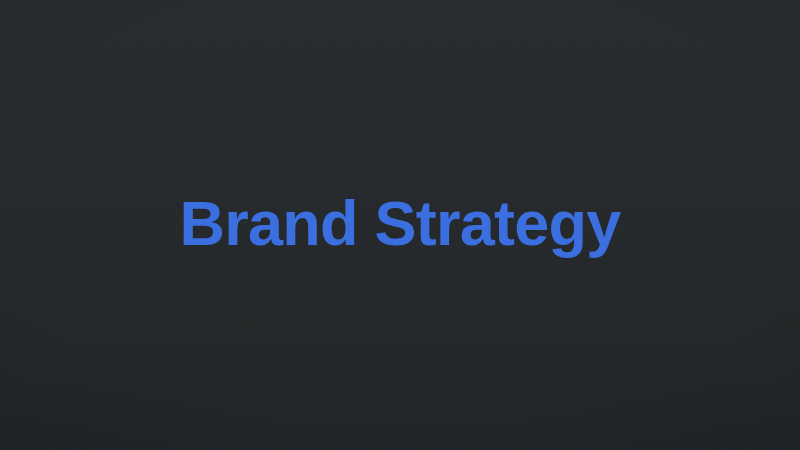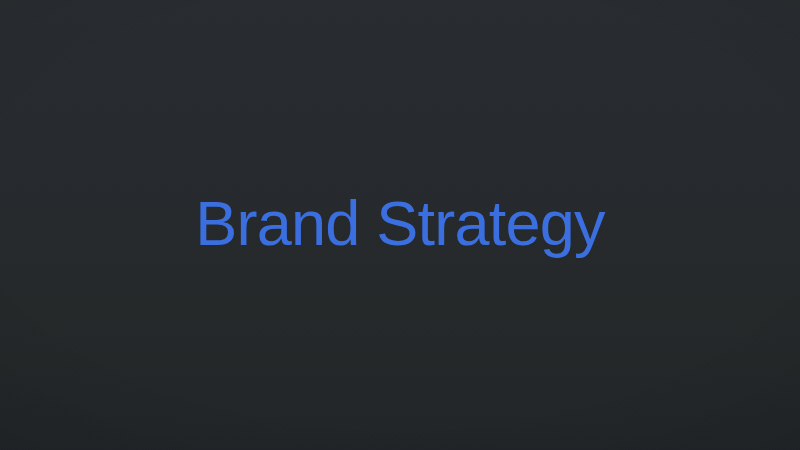--- a/index.html
+++ b/index.html
@@ -74,21 +74,21 @@
     width: 100%;
     text-align: center;
     line-height: 1;
   }
 
   #slide-title {
     display: block;
     margin: 13px;
     font-family: "Liberation Sans", sans-serif;
     font-size: 63px;
-    font-weight: 400;
+    font-weight: 700;
     letter-spacing: -0.012em;
     line-height: 1.06;
     color: #3b6fe0;
     white-space: nowrap;
     
     transform: translateY(-2px);
   }
 </style>
 </head>
 <body>

